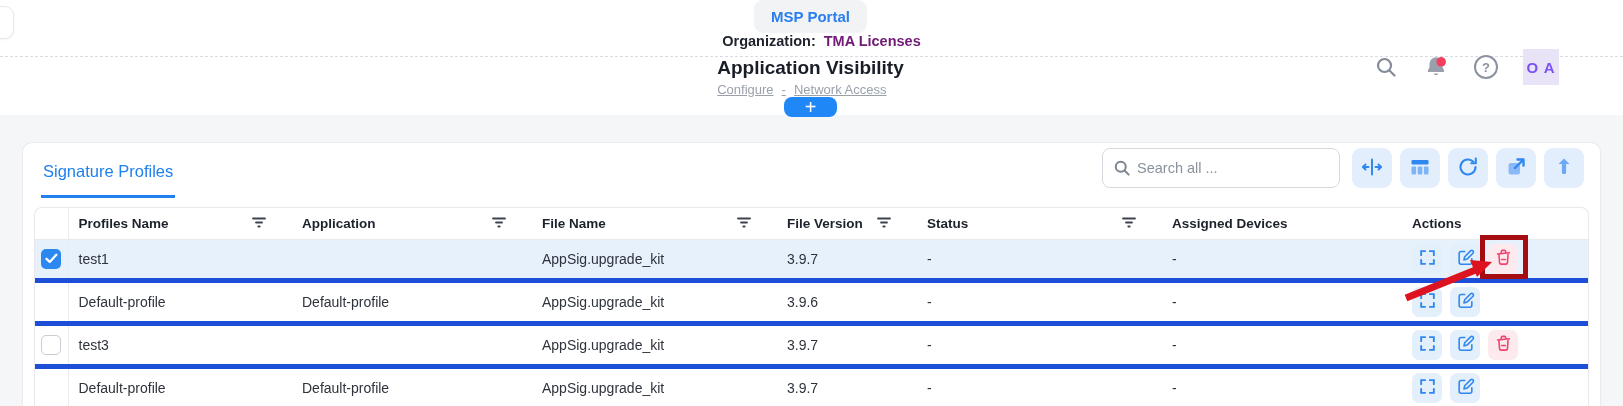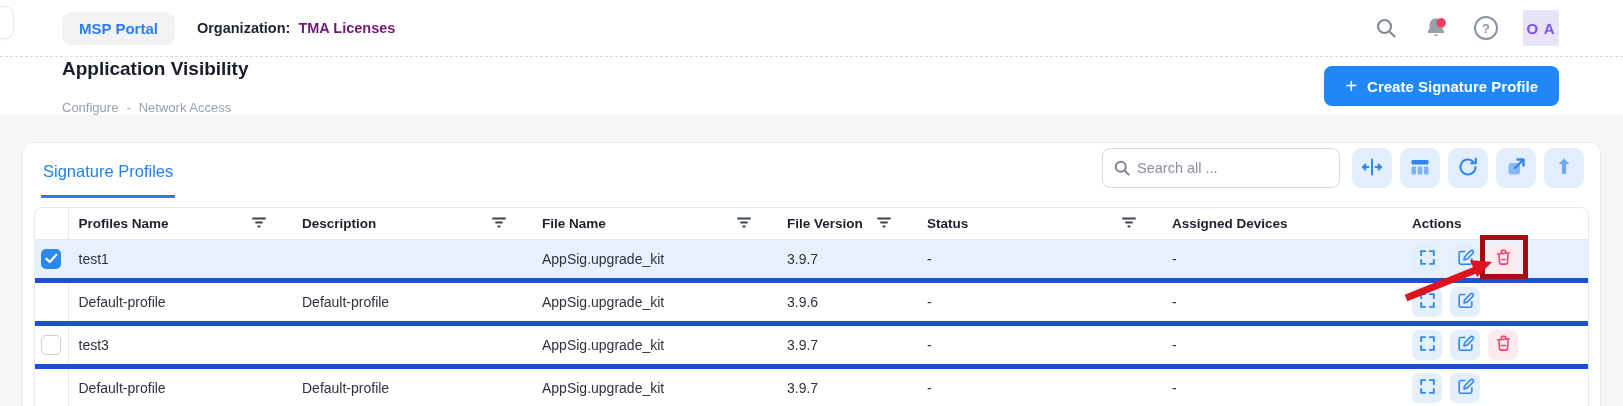--- a/index.html
+++ b/index.html
@@ -2,43 +2,43 @@
 <html><head>
 <meta charset="utf-8">
 <style>
   * { margin:0; padding:0; box-sizing:border-box; }
   html,body { width:1623px; height:406px; overflow:hidden; background:#fff;
     font-family:"Liberation Sans", sans-serif; }
   .page { position:relative; width:1623px; height:406px; }
 
   
   .topbar { height:57px; background:#fff; border-bottom:1px dashed #d8dce2;
-    display:flex; align-items:center; padding-left:62px; padding-right:64px; position:relative; }
+    display:flex; align-items:center; padding-left:62px; padding-right:64px; position:relative;flex-direction:column; }
   .left-stub { position:absolute; left:0; top:6px; width:14px; height:33px; background:#fff;
     border:1px solid #e4e7eb; border-left:none; border-radius:0 9px 9px 0;
     box-shadow:0 1px 2px rgba(0,0,0,.05); }
   .msp-chip { background:#f2f3f5; color:#2b7ef0; font-weight:bold; font-size:15px;
     padding:8px 17px; border-radius:9px; cursor:pointer; }
   .org-wrap { margin-left:22px; font-size:14.5px; display:flex; gap:8px; align-items:center; }
   .org-label { color:#1d222b; font-weight:bold; }
   .org-value { color:#701a75; font-weight:bold; cursor:pointer; }
   .topbar-right { margin-left:auto; display:flex; align-items:center; gap:24px; }
   .tb-icon { width:26px; height:26px; display:flex; align-items:center; justify-content:center;
     color:#838b98; cursor:pointer; position:relative; }
   .help-circle { width:24px; height:24px; border:2px solid #8b92a0; border-radius:50%;
     color:#8b92a0; font-size:13px; font-weight:bold; display:flex; align-items:center; justify-content:center; }
   .avatar { width:36px; height:36px; background:#e9e3f8; border-radius:0; color:#7a52f4;
     font-weight:bold; font-size:15px; display:flex; align-items:center; justify-content:center;
     letter-spacing:1px; cursor:pointer; }
 
   
   .page-header { height:58px; background:#fff; display:flex; align-items:center;
-    justify-content:space-between; padding:0 64px 0 62px; }
+    justify-content:space-between; padding:0 64px 0 62px;flex-direction:column; }
   .page-title { font-size:19px; font-weight:bold; color:#181d27; }
-  .breadcrumb { margin-top:20px; font-size:13px; color:#9aa1ab; display:flex; gap:8px; }
+  .breadcrumb { margin-top:3px; font-size:13px; color:#9aa1ab; display:flex; gap:8px;text-decoration:underline; }
   .create-btn { background:#1f87f6; color:#fff; border:none; border-radius:8px; height:40px;
     padding:0 21px; font-size:15px; font-weight:bold; display:flex; align-items:center; gap:10px;
     cursor:pointer; font-family:inherit; }
   .create-btn .plus { font-size:20px; font-weight:normal; line-height:1; }
 
   
   .content { background:#f5f6f8; height:291px; padding-top:27px; }
   .card { margin:0 22px; background:#fff; border:1px solid #e9ebee; border-bottom:none;
     border-radius:10px 10px 0 0; height:300px; box-shadow:0 1px 2px rgba(16,24,40,.04); }
   .toolbar-row { display:flex; justify-content:space-between; align-items:flex-end; padding:0 16px 0 18px; }
@@ -120,21 +120,20 @@
     <div>
       <div class="page-title">Application Visibility</div>
       <div class="breadcrumb">
         <span>Configure</span>
         <span>-</span>
         <span>Network Access</span>
       </div>
     </div>
     <button class="create-btn">
       <span class="plus">+</span>
-      <span>Create Signature Profile</span>
     </button>
   </div>
 
   <div class="content">
     <div class="card">
 
       <div class="toolbar-row">
         <div class="tab">Signature Profiles</div>
         <div class="tools">
           <div class="search-wrap">
@@ -215,21 +214,21 @@
                   <span>
                     <svg width="14" height="12" viewBox="0 0 14 12" stroke="#3c4250" stroke-width="1.8" stroke-linecap="round">
                       <line x1="1" y1="2.5" x2="13" y2="2.5"></line>
                         <line x1="4" y1="6.5" x2="10" y2="6.5"></line>
                         <line x1="6.3" y1="10.5" x2="7.7" y2="10.5"></line>
                     </svg></span>
                   </span>
               </th>
               <th>
                 <span class="th-inner">
-                    <span>Description</span>
+                    <span>Application</span>
                   <span>
                     <svg width="14" height="12" viewBox="0 0 14 12" stroke="#3c4250" stroke-width="1.8" stroke-linecap="round">
                       <line x1="1" y1="2.5" x2="13" y2="2.5"></line>
                         <line x1="4" y1="6.5" x2="10" y2="6.5"></line>
                         <line x1="6.3" y1="10.5" x2="7.7" y2="10.5"></line>
                     </svg></span>
                   </span>
               </th>
               <th>
                 <span class="th-inner">

